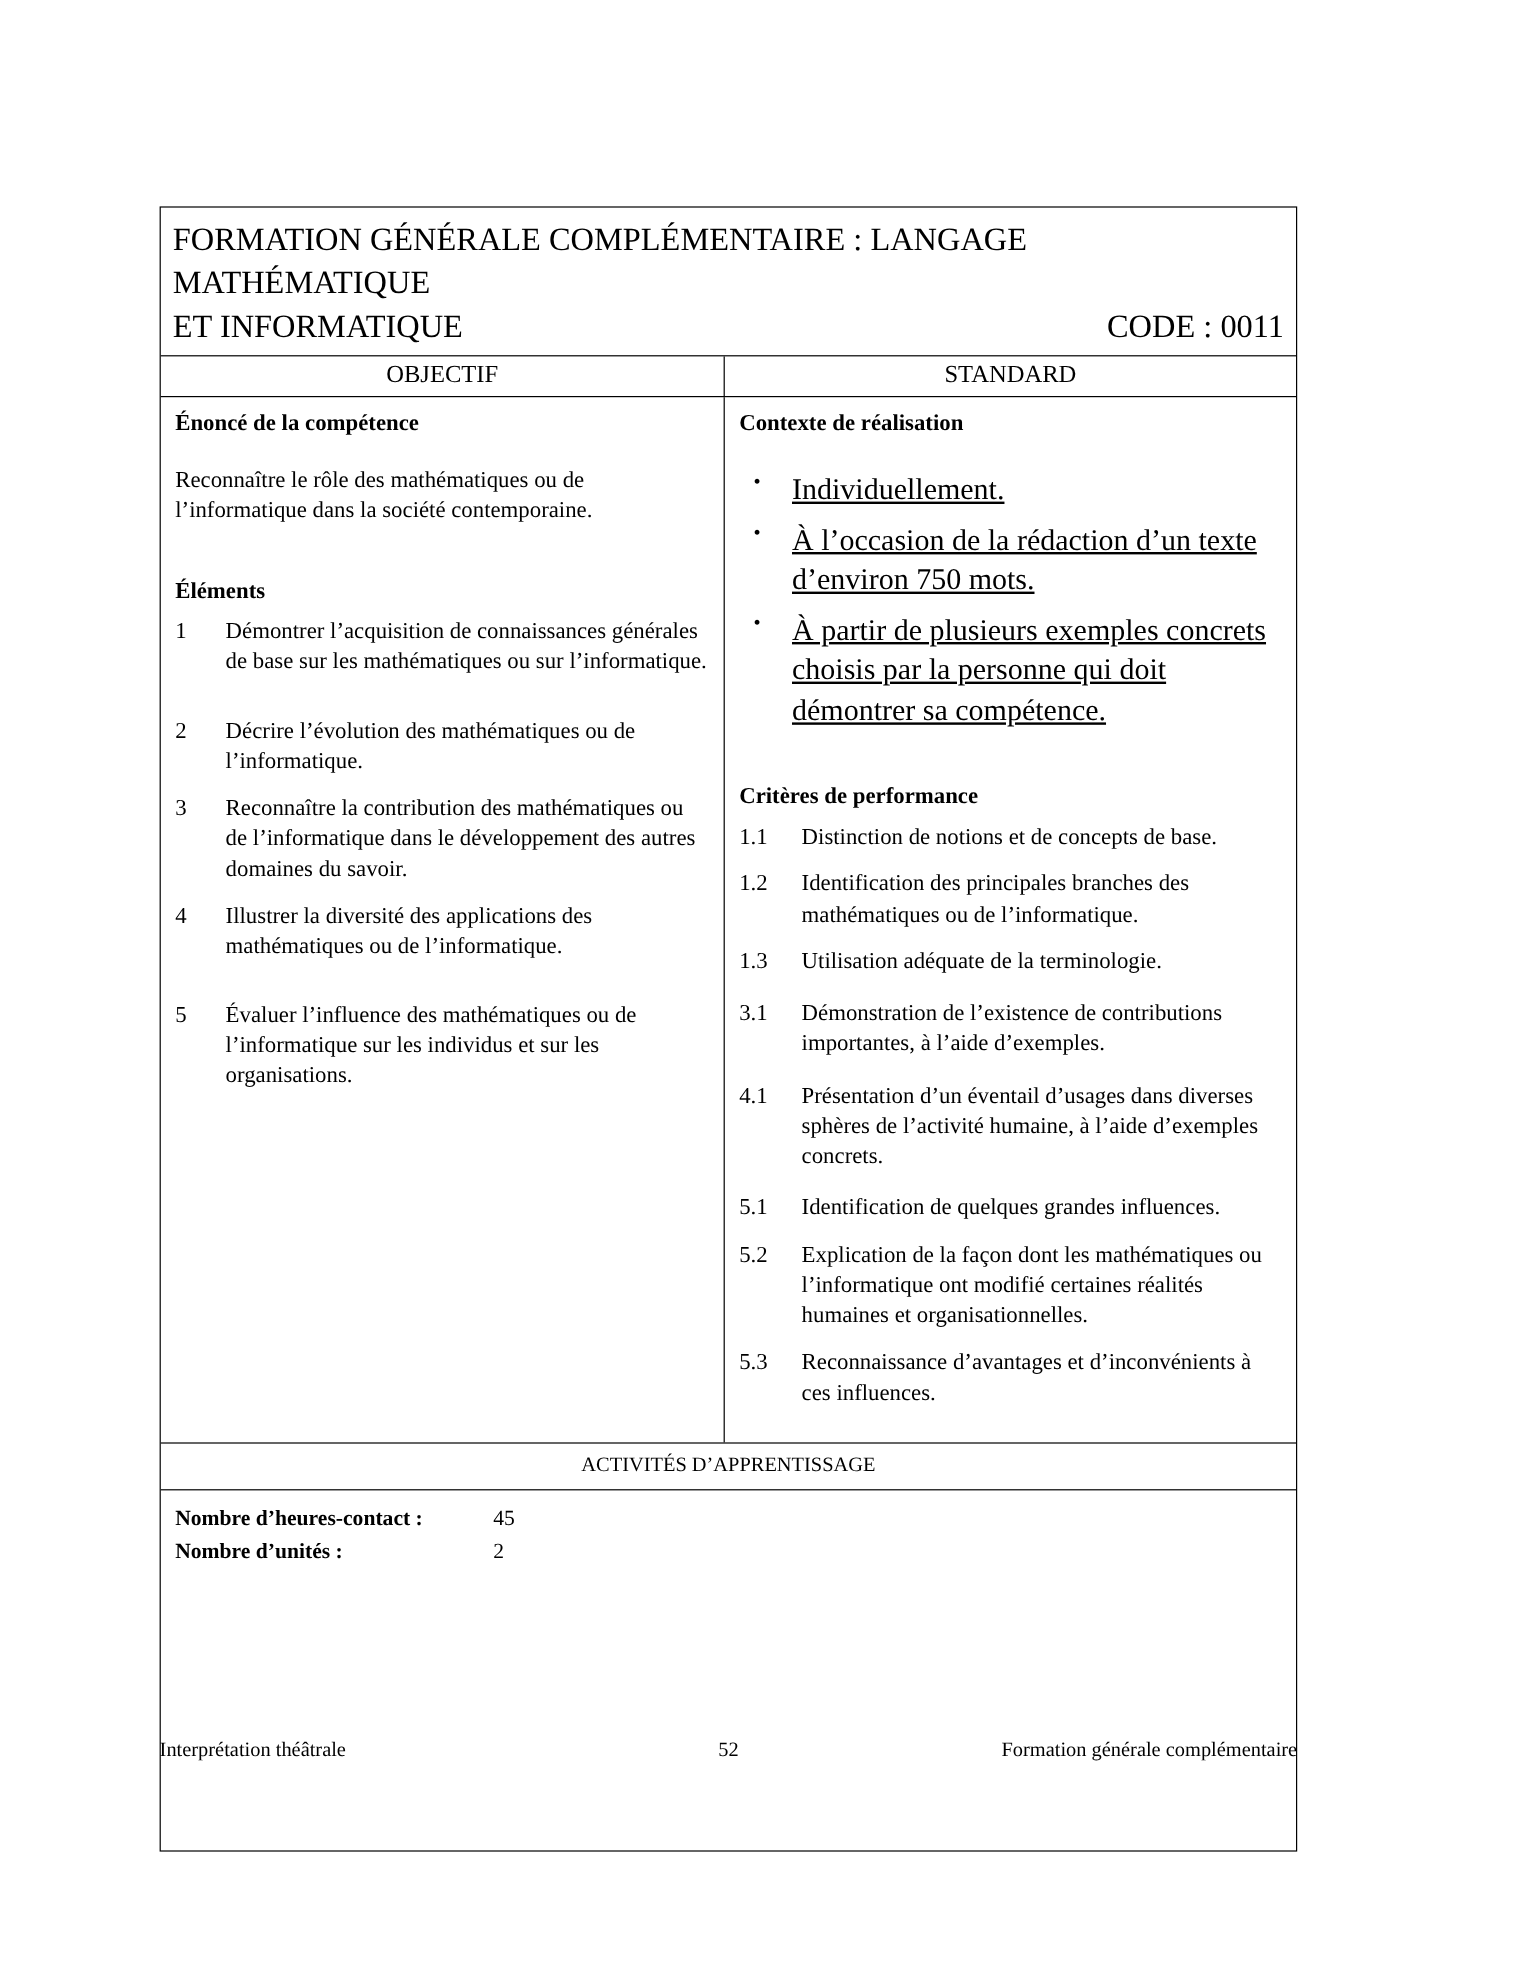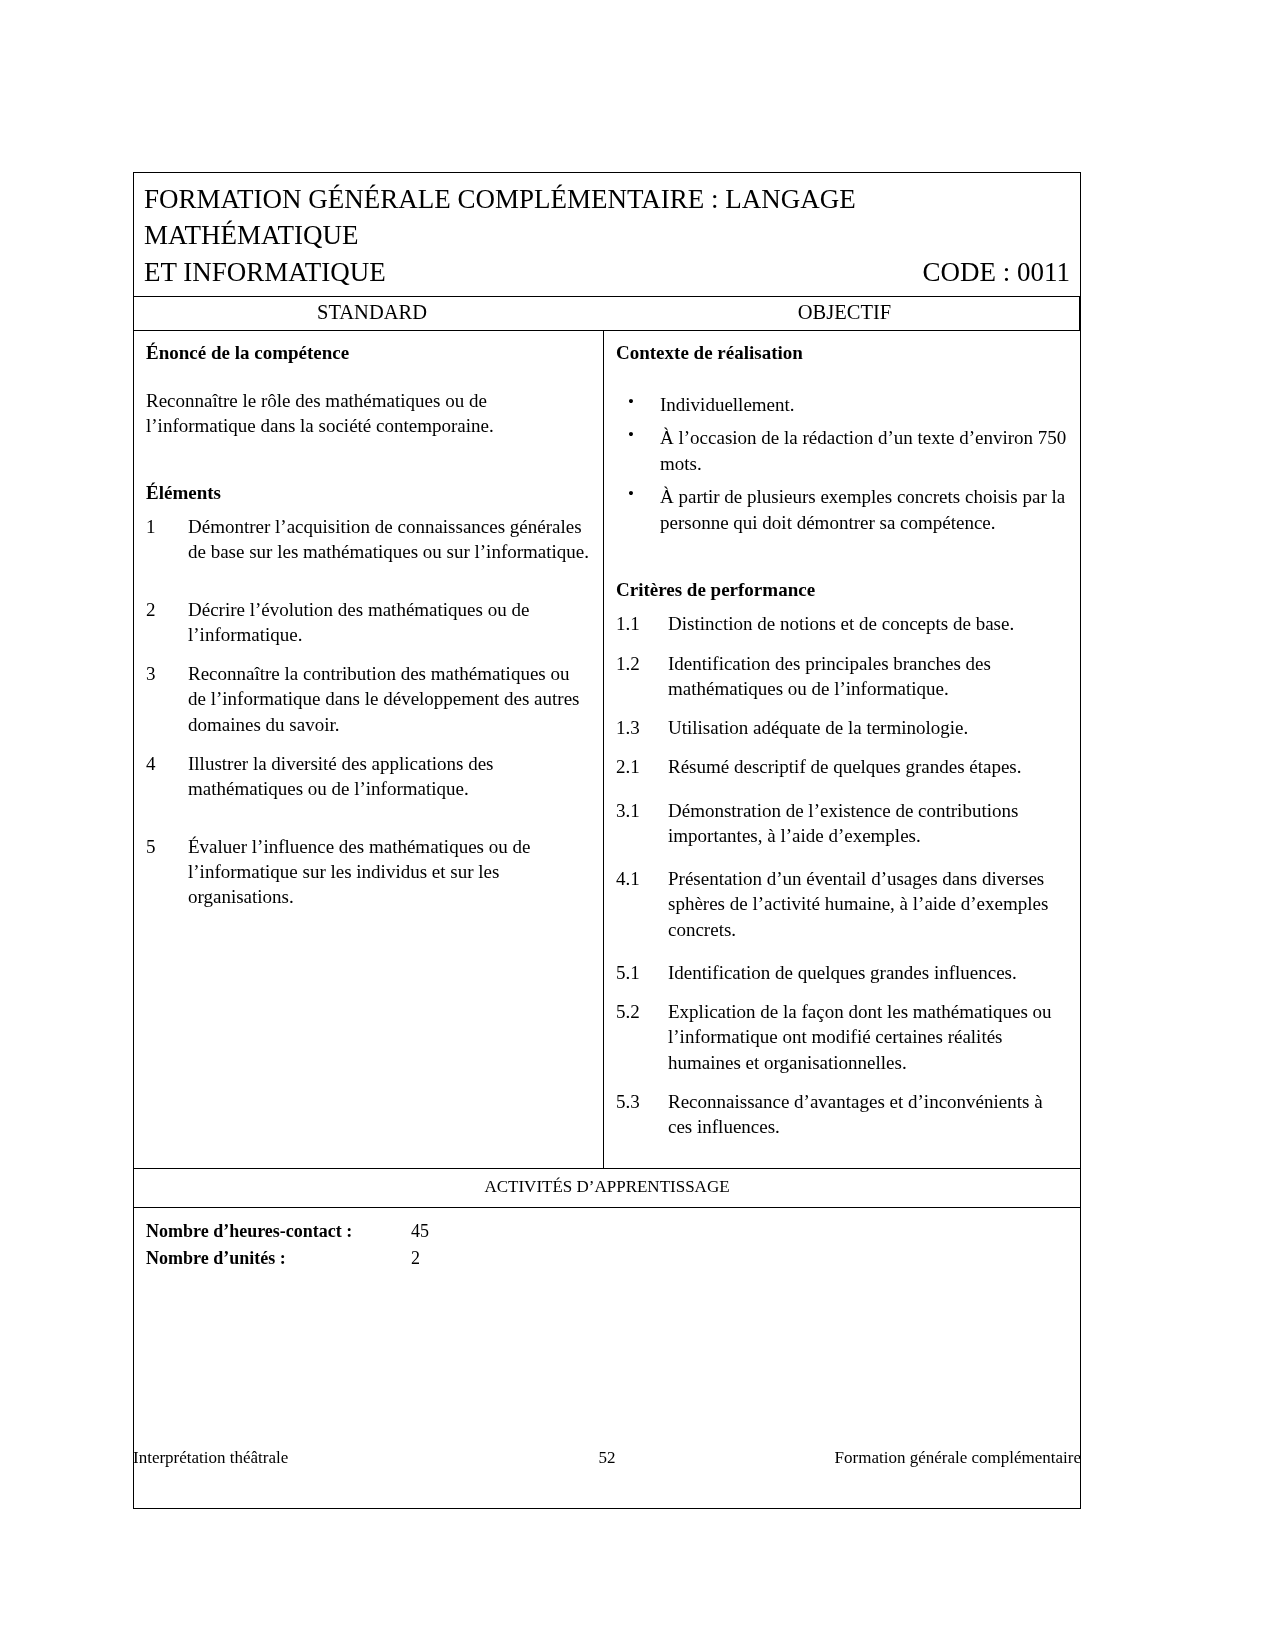--- a/index.html
+++ b/index.html
@@ -82,25 +82,26 @@
     font-size: 19px;
     line-height: 1.32;
     margin: 22px 0 0 0;
   }
   ul.ctx {
     list-style: none;
     margin: 26px 0 0 0;
     padding: 0;
   }
   ul.ctx li {
-    font-size: 19px;
+    font-size: 25px;
     line-height: 1.34;
     position: relative;
     padding-left: 44px;
     margin-bottom: 8px;
+    text-decoration: underline;
   }
   ul.ctx li::before {
     content: "\2022";
     position: absolute;
     left: 12px;
     top: -1px;
     font-size: 17px;
   }
   .sub-head {
     font-weight: bold;
@@ -182,22 +183,22 @@
 
     <div class="header-band">
       <div>FORMATION GÉNÉRALE COMPLÉMENTAIRE : LANGAGE MATHÉMATIQUE</div>
       <div class="header-line2">
         <span>ET INFORMATIQUE</span>
         <span>CODE : 0011</span>
       </div>
     </div>
 
     <div class="row colheads">
+      <div class="cell col-left">OBJECTIF</div>
       <div class="cell col-right">STANDARD</div>
-      <div class="cell col-left">OBJECTIF</div>
     </div>
 
     <div class="row body-row">
 
       <div class="cell col-left">
         <div class="sect-title">Énoncé de la compétence</div>
         <p class="para">Reconnaître le rôle des mathématiques ou de l’informatique dans la société contemporaine.</p>
 
         <div class="sub-head">Éléments</div>
 
@@ -241,24 +242,20 @@
           <span class="txt">Distinction de notions et de concepts de base.</span>
         </div>
         <div class="crit-item">
           <span class="num">1.2</span>
           <span class="txt">Identification des principales branches des mathématiques ou de l’informatique.</span>
         </div>
         <div class="crit-item">
           <span class="num">1.3</span>
           <span class="txt">Utilisation adéquate de la terminologie.</span>
         </div>
-        <div class="crit-item">
-          <span class="num">2.1</span>
-          <span class="txt">Résumé descriptif de quelques grandes étapes.</span>
-        </div>
         <div class="gap-sm"></div>
         <div class="crit-item">
           <span class="num">3.1</span>
           <span class="txt">Démonstration de l’existence de contributions importantes, à l’aide d’exemples.</span>
         </div>
         <div class="gap-sm"></div>
         <div class="crit-item">
           <span class="num">4.1</span>
           <span class="txt">Présentation d’un éventail d’usages dans diverses sphères de l’activité humaine, à l’aide d’exemples concrets.</span>
         </div>

